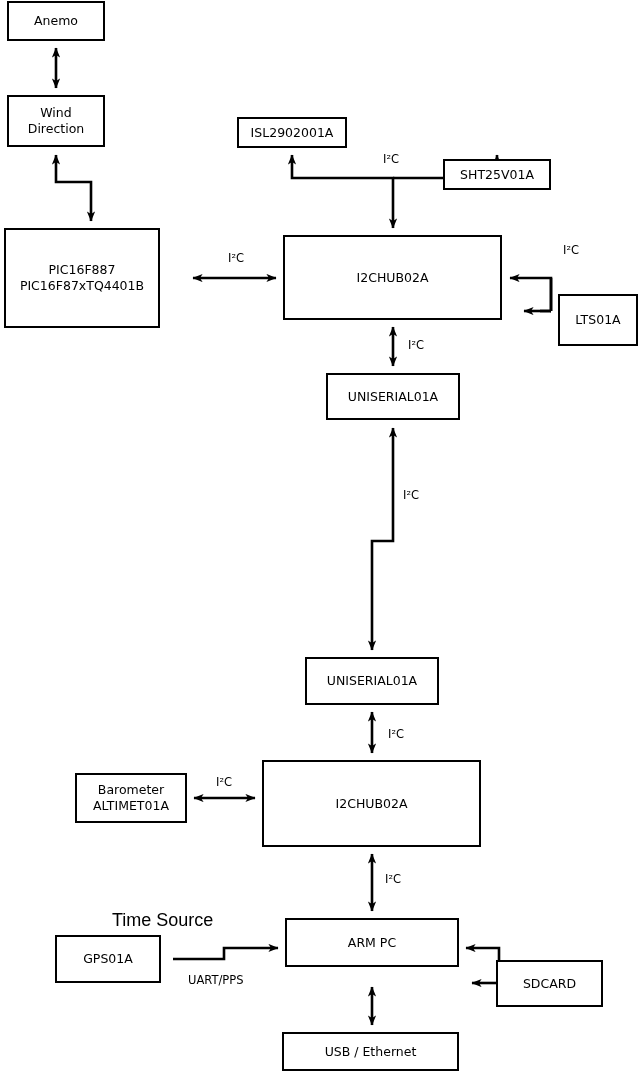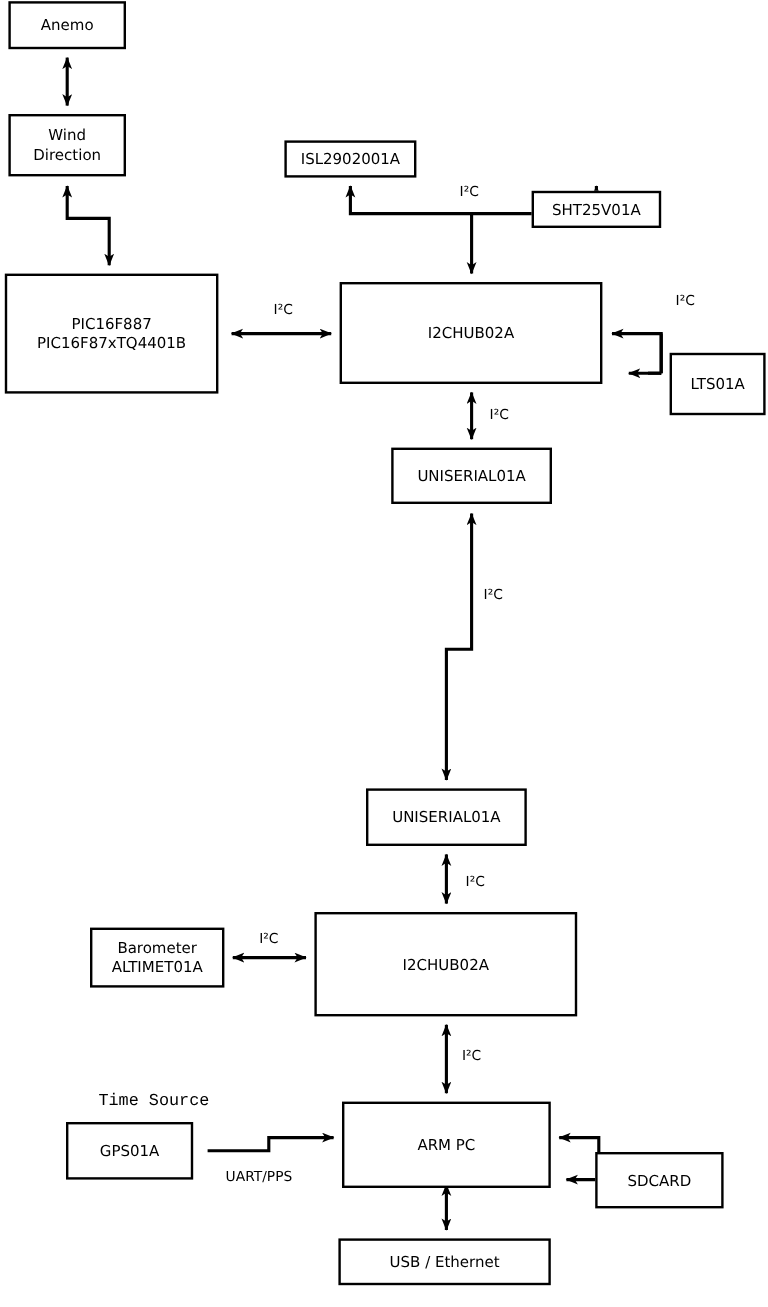--- a/index.html
+++ b/index.html
@@ -42,24 +42,25 @@
   }
   .edge-label {
     position: absolute;
     font-family: "DejaVu Sans", sans-serif;
     font-size: 11.5px;
     color: #000000;
     white-space: nowrap;
   }
   .free-label {
     position: absolute;
-    font-family: Liberation Mono, monospace;
-    font-size: 14px;
+    font-family: Liberation Sans, sans-serif;
+    font-size: 18px;
     color: #000000;
     white-space: nowrap;
+    margin-left: 30px;
   }
   .boxes-layer, .labels-layer {
     position: absolute;
     left: 0; top: 0;
     width: 640px; height: 1089px;
   }
 </style>
 </head>
 <body>
 
@@ -117,21 +118,21 @@
 
     <div class="node-box" style="left:7px; top:1px; width:98px; height:40px;">
       <span class="node-label">Anemo</span>
     </div>
 
     <div class="node-box" style="left:7px; top:95px; width:98px; height:52px;">
       <span class="node-label">Wind
 Direction</span>
     </div>
 
-    <div class="node-box" style="left:4px; top:228px; width:178px; height:100px;">
+    <div class="node-box" style="left:4px; top:228px; width:156px; height:100px;">
       <span class="node-label">PIC16F887
 PIC16F87xTQ4401B</span>
     </div>
 
     <div class="node-box" style="left:237px; top:117px; width:110px; height:31px;">
       <span class="node-label">ISL2902001A</span>
     </div>
 
     <div class="node-box" style="left:443px; top:117px; width:108px; height:31px;margin-top:42px;">
       <span class="node-label">SHT25V01A</span>
@@ -159,21 +160,21 @@
     </div>
 
     <div class="node-box" style="left:262px; top:760px; width:219px; height:87px;">
       <span class="node-label">I2CHUB02A</span>
     </div>
 
     <div class="node-box" style="left:55px; top:935px; width:106px; height:48px;">
       <span class="node-label">GPS01A</span>
     </div>
 
-    <div class="node-box" style="left:285px; top:918px; width:174px; height:72px;">
+    <div class="node-box" style="left:285px; top:918px; width:174px; height:49px;">
       <span class="node-label">ARM PC</span>
     </div>
 
     <div class="node-box" style="left:496px; top:960px; width:107px; height:47px;">
       <span class="node-label">SDCARD</span>
     </div>
 
     <div class="node-box" style="left:282px; top:1032px; width:177px; height:39px;">
       <span class="node-label">USB / Ethernet</span>
     </div>

